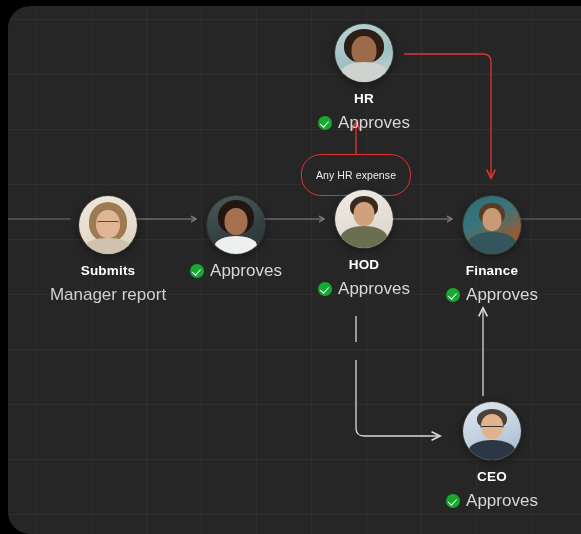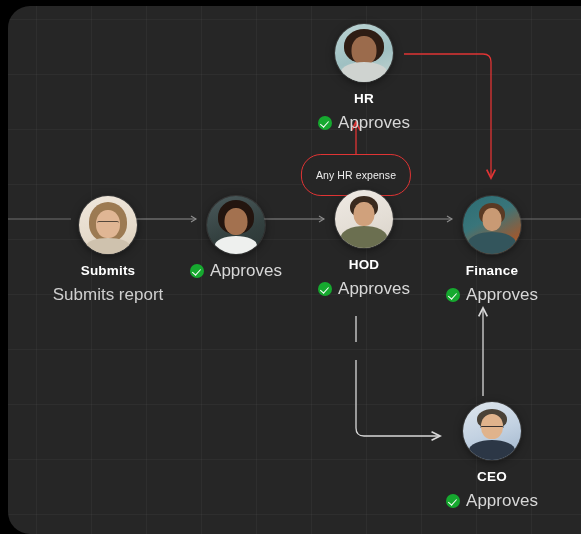--- a/index.html
+++ b/index.html
@@ -168,21 +168,21 @@
     <div class="node" style="left:100px; top:190px;">
       <div class="avatar">
         <div class="bg" style="background:linear-gradient(165deg,#efe7dc 0%,#e6dbcb 60%,#d9ccb9 100%);"></div>
         <div class="hair" style="width:38px;height:40px;top:6px;background:#9c7a52;"></div>
         <div class="face" style="width:24px;height:28px;top:14px;background:#e0b694;"></div>
         <div class="glasses" style="width:22px;top:25px;"></div>
         <div class="body" style="width:44px;height:16px;background:#cfc2ae;"></div>
       </div>
       <div class="node-title">Submits</div>
       <div class="node-sub plain">
-        <span>Submits report</span>
+        <span>Manager report</span>
       </div>
     </div>
 
     <div class="node" style="left:228px; top:190px;">
       <div class="avatar">
         <div class="bg" style="background:linear-gradient(160deg,#4b5a5c 0%,#33403f 60%,#2b3535 100%);"></div>
         <div class="hair" style="width:36px;height:34px;top:4px;background:#23150f;"></div>
         <div class="face" style="width:23px;height:27px;top:12px;background:#a3garbage;"></div>
         <div class="face" style="width:23px;height:27px;top:12px;background:#a3714f;"></div>
         <div class="body" style="width:42px;height:18px;background:#eef0ee;"></div>

